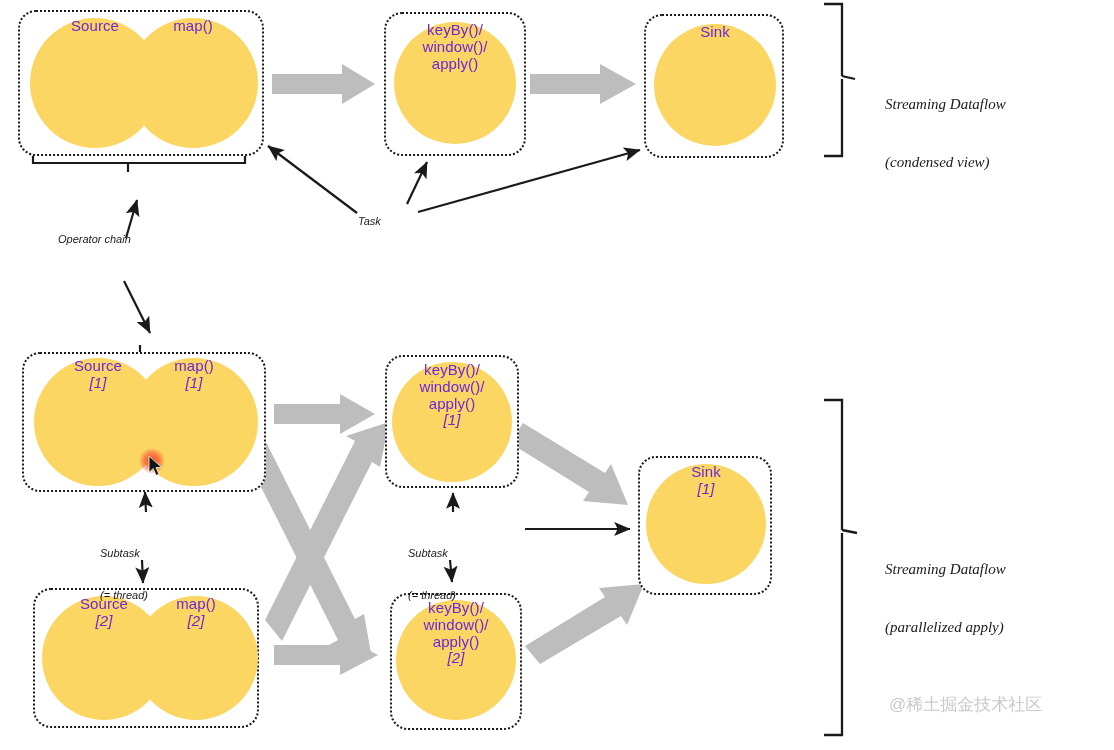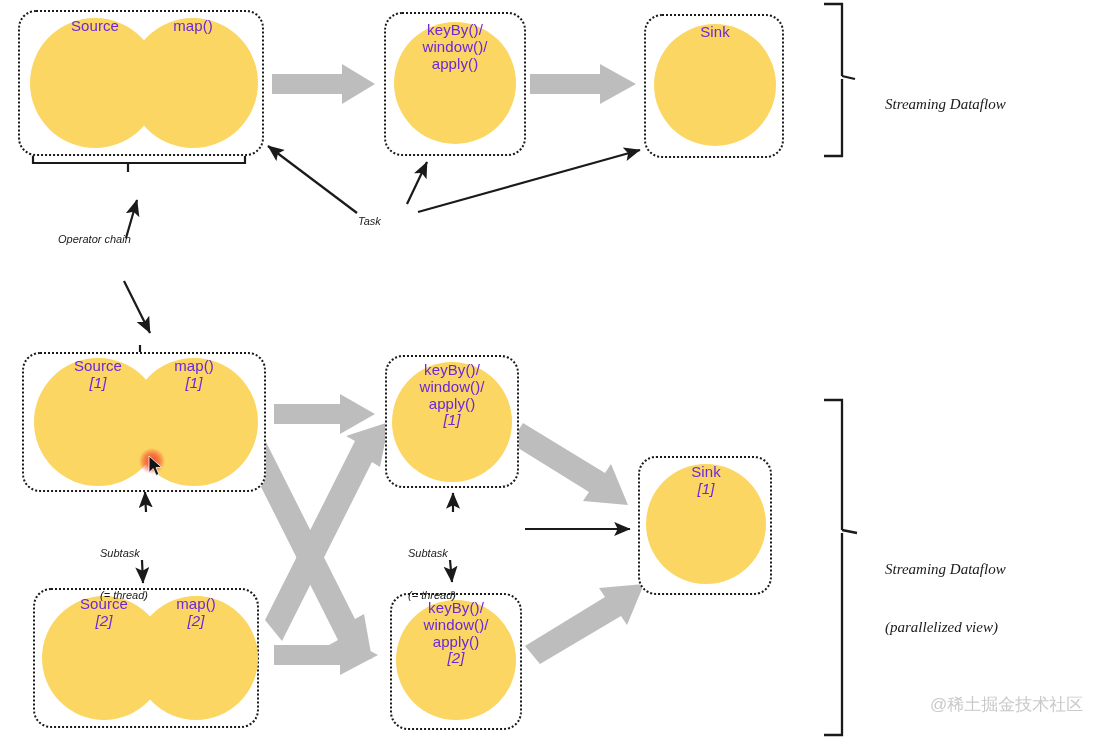--- a/index.html
+++ b/index.html
@@ -193,20 +193,21 @@
 apply()</span>
   </div>
 
   <div class="task-box" style="left:644px; top:14px; width:140px; height:144px;"></div>
   <div class="op-circle no-border" style="left:654px; top:24px; width:122px; height:122px;">
     <span class="op-label">Sink</span>
   </div>
 
   <div class="anno big" style="left:885px; top:57px;">
     <div>Streaming Dataflow</div>
+    <div>(condensed view)</div>
   </div>
 
   <div class="anno" style="left:58px; top:232px;">Operator chain</div>
   <div class="anno" style="left:358px; top:214px;">Task</div>
 
   <div class="task-box" style="left:22px; top:352px; width:244px; height:140px;"></div>
   <div class="op-circle no-border" style="left:34px; top:358px; width:128px; height:128px;">
     <span class="op-label">Source</span>
     <span class="op-idx">[1]</span>
   </div>
@@ -251,23 +252,23 @@
     <div>Subtask</div>
     <div>(= thread)</div>
   </div>
   <div class="anno" style="left:408px; top:518px;">
     <div>Subtask</div>
     <div>(= thread)</div>
   </div>
 
   <div class="anno big" style="left:885px; top:522px;">
     <div>Streaming Dataflow</div>
-    <div>(parallelized view)</div>
+    <div>(parallelized apply)</div>
   </div>
 
   <div class="click-dot" style="left:139px; top:448px;"></div>
   <svg class="cursor-arrow" style="left:148px; top:455px;" width="18" height="24" viewBox="0 0 18 24">
     <path d="M1,1 L1,17.5 L5.2,13.6 L8.1,20.4 L10.9,19.2 L8.0,12.6 L13.6,12.3 Z" fill="#141414" stroke="#ffffff" stroke-width="0.8"></path>
   </svg>
 
-  <div class="watermark" style="left:930px; top:693px;">@稀土掘金技术社区</div>
+  <div class="watermark" style="left:889px; top:693px;">@稀土掘金技术社区</div>
 
 </div>
 
 </body></html>

